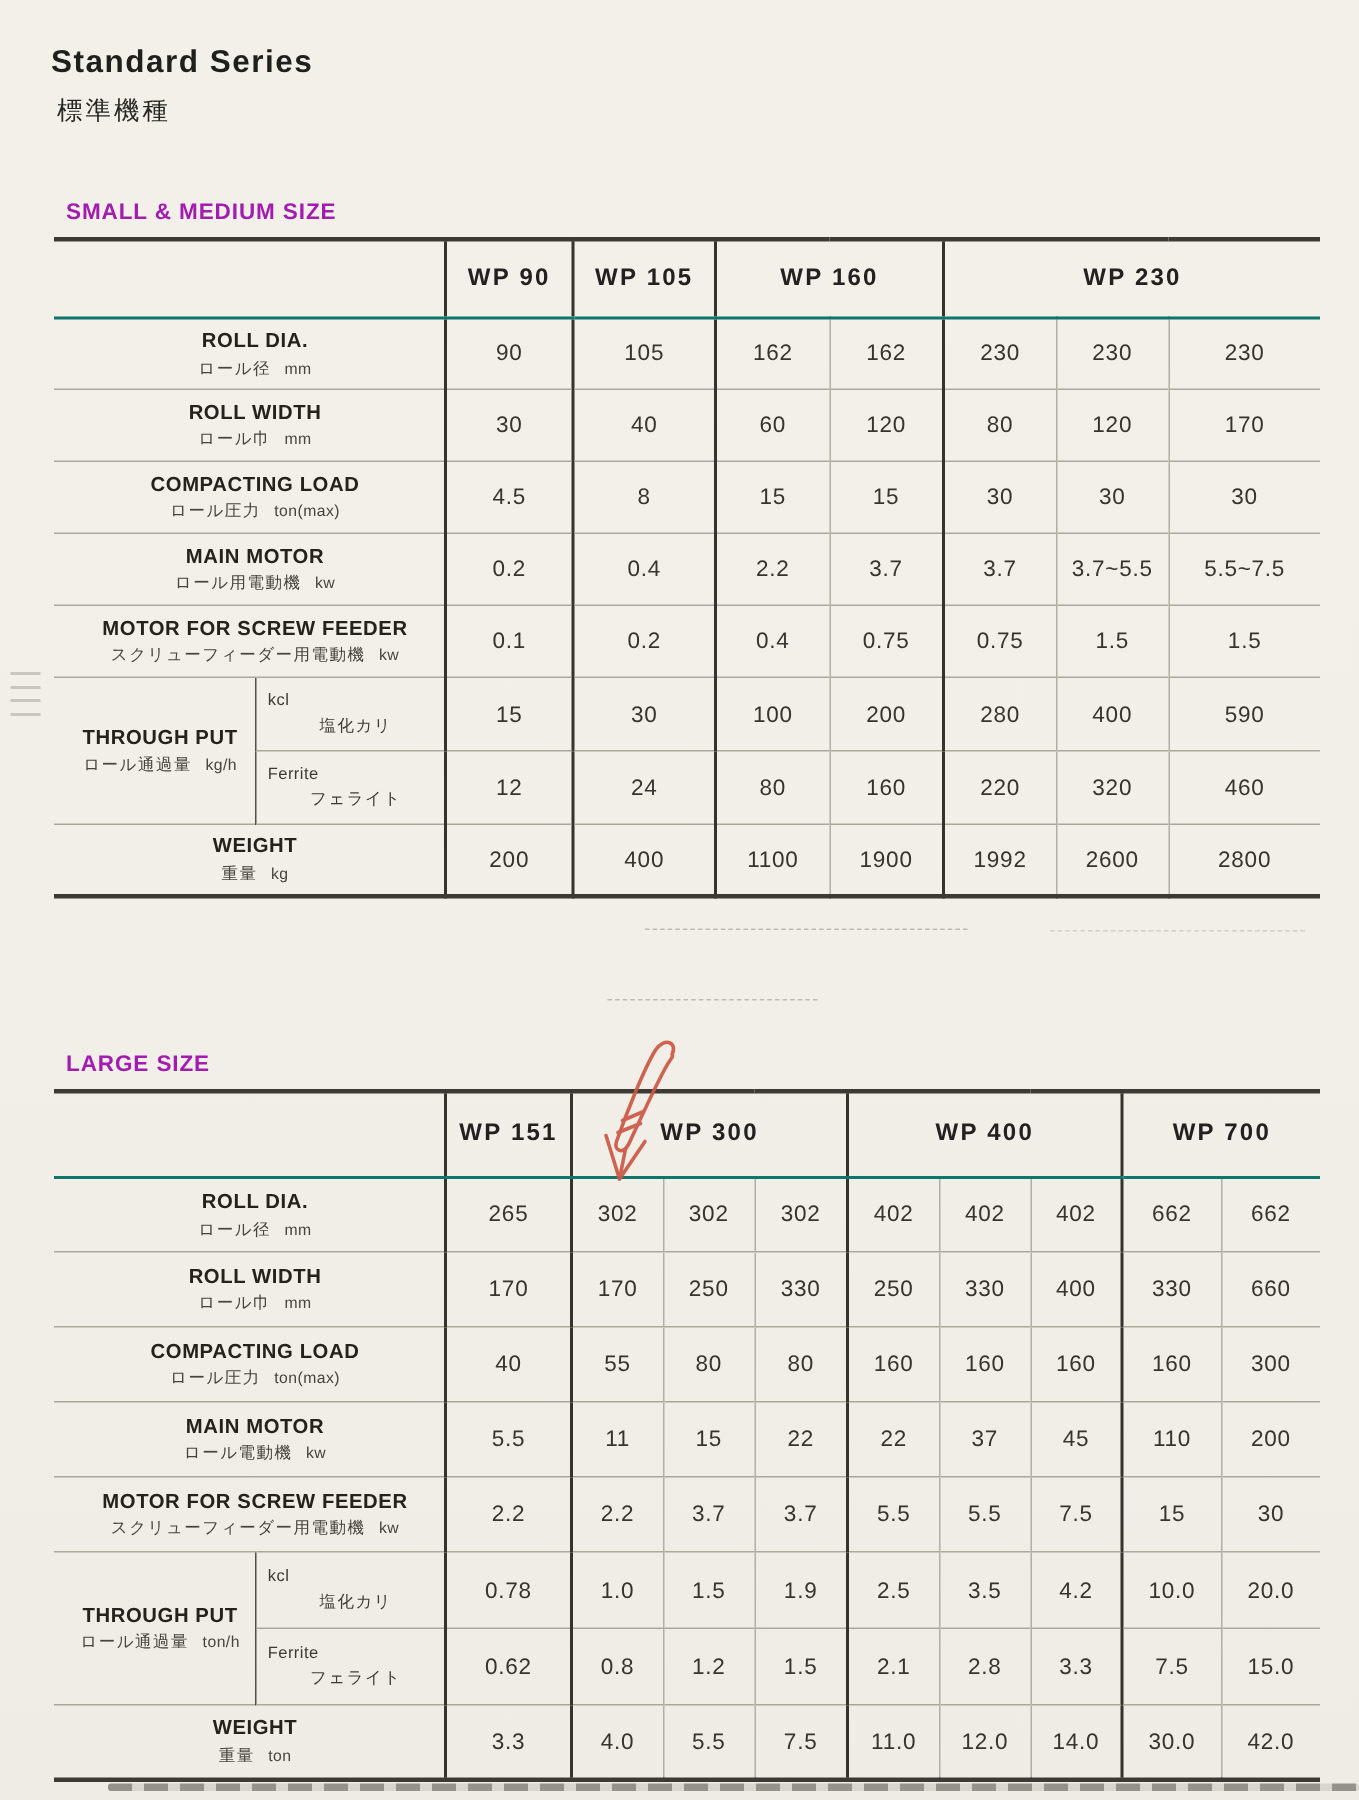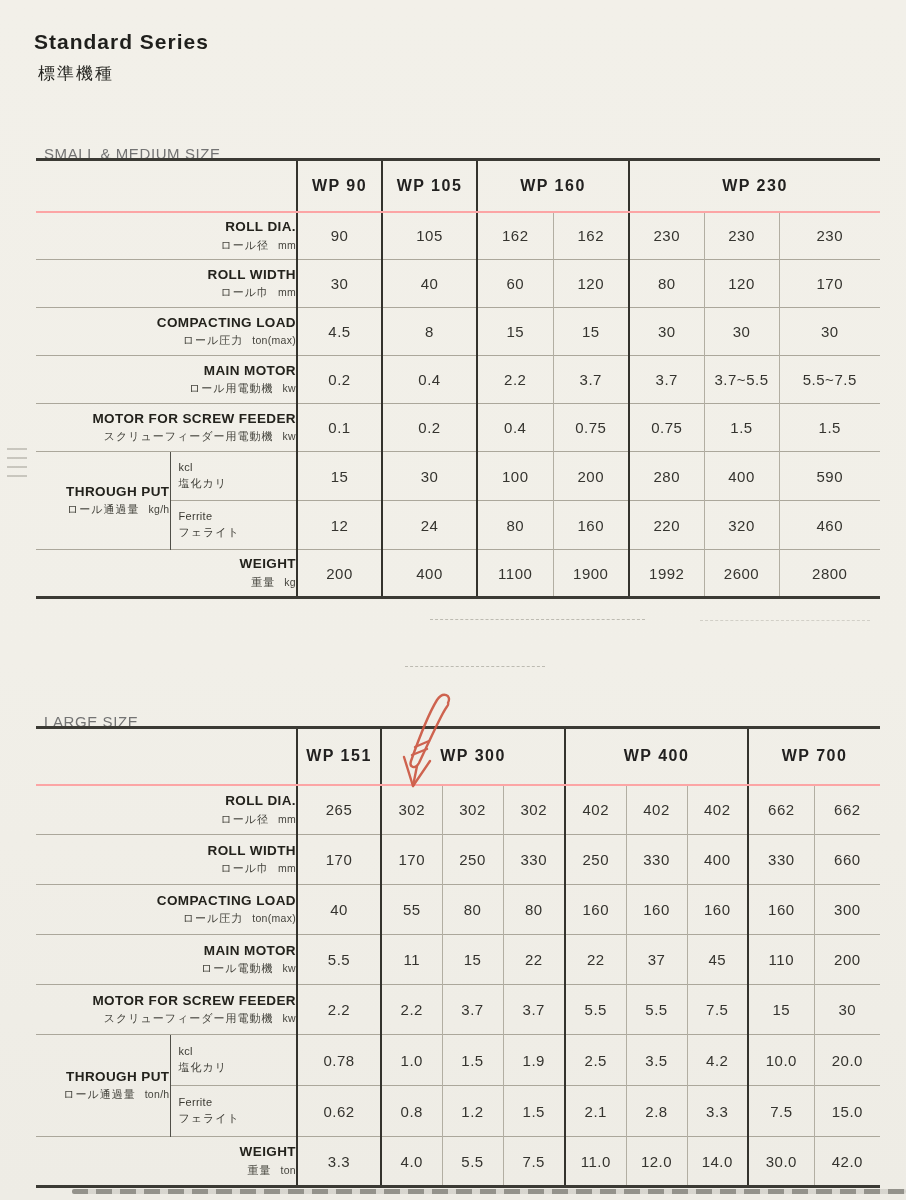--- a/index.html
+++ b/index.html
@@ -4,43 +4,43 @@
 <style>
   html,body{margin:0;padding:0;}
   body{
     width:906px;height:1200px;position:relative;overflow:hidden;
     background:linear-gradient(180deg,#f2f0e9 0%,#f1efe8 55%,#eeece5 100%);
     font-family:"Liberation Sans", sans-serif;
     color:#26261f;
   }
   .page-title{position:absolute;left:34px;top:30px;font-size:21px;font-weight:bold;letter-spacing:1px;color:#1f1f1c;}
   .page-sub{position:absolute;left:38px;top:62px;font-size:17px;letter-spacing:2px;color:#262622;}
-  .section-title{position:absolute;font-size:15px;font-weight:normal;letter-spacing:0.6px;color:#737373;margin-top:12px;}
+  .section-title{position:absolute;font-size:15px;font-weight:bold;letter-spacing:0.6px;color:#a21caf;}
   #sec0{left:44px;top:133px;}
   #sec1{left:44px;top:701px;}
   .tbl-wrap{position:absolute;left:36px;width:844px;}
   #wrap0{top:158px;}
   #wrap1{top:726px;}
   table{border-collapse:collapse;table-layout:fixed;width:844px;
         border-top:3px solid #3b3a34;border-bottom:3px solid #3b3a34;}
-  thead th{border-bottom:2px solid #fca5a5;font-weight:bold;font-size:16px;
+  thead th{border-bottom:2px solid #0f766e;font-weight:bold;font-size:16px;
            letter-spacing:1.5px;color:#222120;text-align:center;padding:0;}
   thead th.grp{border-left:2px solid #34332d;}
   tbody th,tbody td{border-top:1px solid #aba79b;padding:0;}
   td.val{text-align:center;font-size:15px;color:#35342f;letter-spacing:0.5px;}
   td.maj{border-left:2px solid #34332d;}
   td.min{border-left:1px solid #b2aea2;}
-  th.rowlabel{text-align:right;vertical-align:middle;padding-left:8px;font-weight:normal;}
+  th.rowlabel{text-align:center;vertical-align:middle;padding-left:8px;font-weight:normal;}
   .en{font-size:13.5px;font-weight:bold;letter-spacing:0.4px;color:#23221c;line-height:1.15;}
   .ja{font-size:11px;color:#45443d;margin-top:3px;letter-spacing:1px;}
   .unit{font-size:10.5px;letter-spacing:0.3px;margin-left:9px;}
   th.sublabel{border-left:1px solid #504f48;text-align:left;vertical-align:middle;
               padding-left:8px;font-weight:normal;}
   .sub-en{font-size:11px;color:#3b3a33;letter-spacing:0.3px;line-height:1.2;}
-  .sub-ja{font-size:11px;color:#3b3a33;letter-spacing:1px;margin-top:2px;}
+  .sub-ja{font-size:11px;color:#3b3a33;letter-spacing:1px;margin-top:2px;text-align:center;}
   .artifact{position:absolute;border-top:1px dashed #8b887d;opacity:0.5;height:0;}
   #art1{left:430px;top:619px;width:215px;}
   #art2{left:405px;top:666px;width:140px;}
   #art3{left:700px;top:620px;width:170px;opacity:0.3;}
   .margin-marks{position:absolute;left:7px;top:448px;width:20px;height:36px;opacity:0.45;
     background:repeating-linear-gradient(180deg,#97948a 0 2px,transparent 2px 9px);}
   .scan-edge{position:absolute;left:72px;top:1189px;width:834px;height:5px;opacity:0.6;border-radius:2px;
     background:repeating-linear-gradient(90deg,#57564f 0 16px,rgba(87,86,79,0.25) 16px 24px);}
   .arrow-svg{position:absolute;left:395px;top:690px;width:68px;height:108px;z-index:5;}
 </style>

